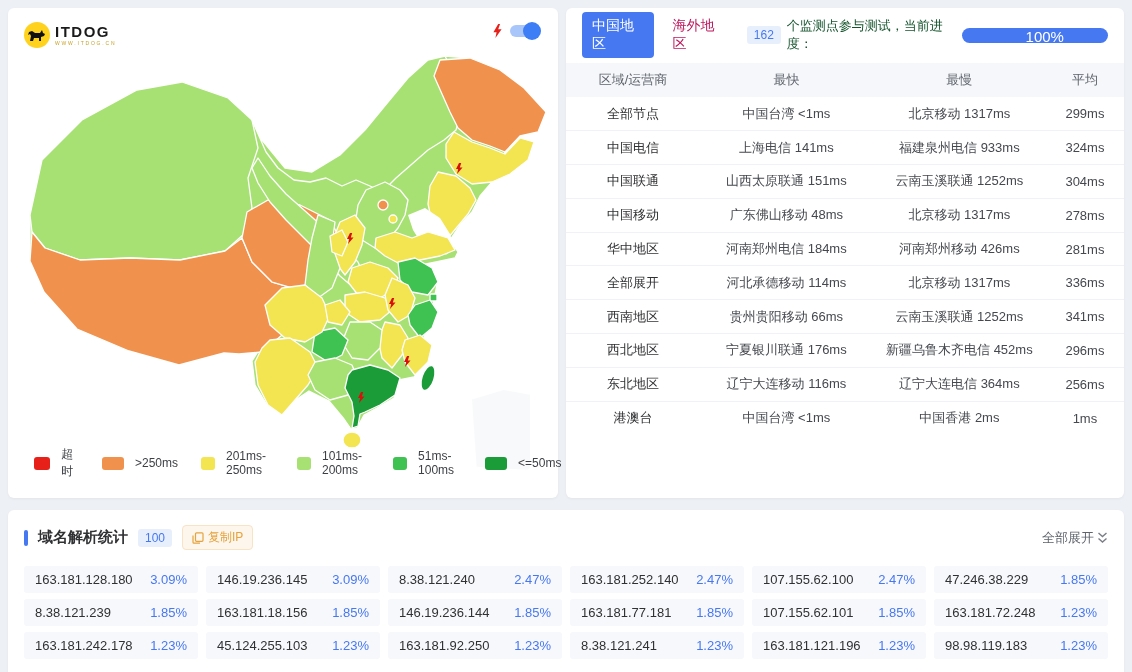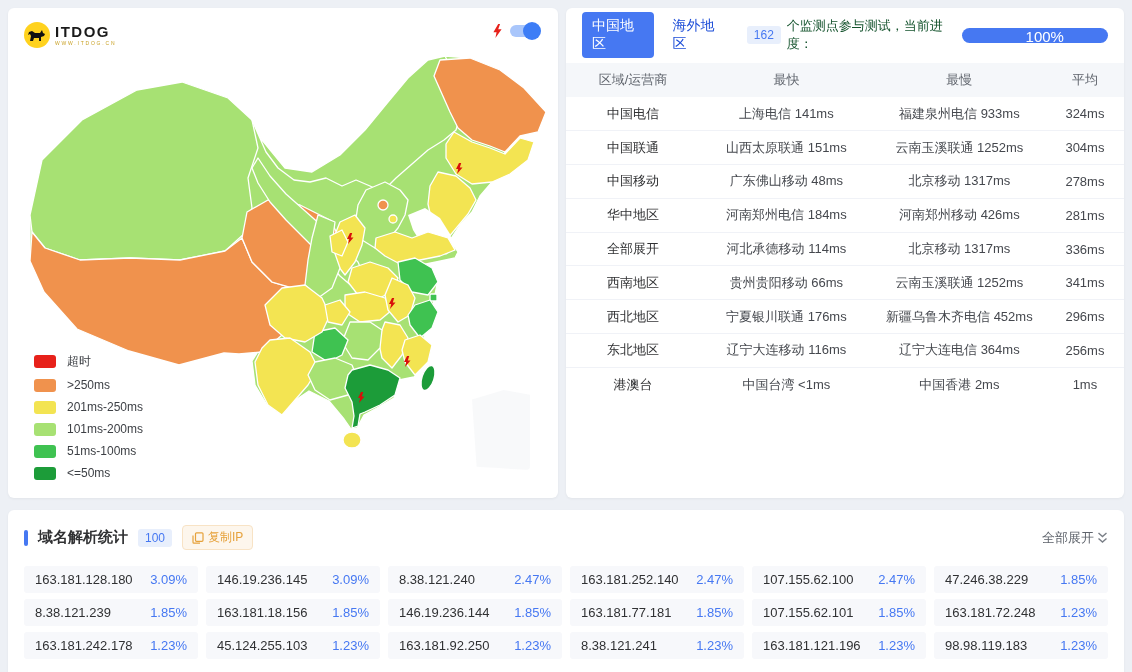--- a/index.html
+++ b/index.html
@@ -16,30 +16,30 @@
   .logo-texts { display:flex; flex-direction:column; line-height:1; }
   .logo-title { font-size:15px; font-weight:bold; letter-spacing:1.5px; color:#1a1a1a; }
   .logo-sub { font-size:5px; letter-spacing:1.8px; color:#c9a227; margin-top:2px; }
   .map-toolbar { position:absolute; right:18px; top:16px; display:flex; align-items:center; gap:7px; z-index:5; }
   .toggle { width:30px; height:12px; border-radius:6px; background:#a9c6fb; position:relative; cursor:pointer; }
   .toggle-knob { position:absolute; right:-1px; top:-3px; width:18px; height:18px; border-radius:50%; background:#3d7df6; }
   #china-map { position:absolute; left:0; top:0; width:550px; height:490px; }
   .prov { stroke:#ffffff; stroke-width:1.3; stroke-linejoin:round; }
   .f-lg { fill:var(--lightgreen); } .f-y { fill:var(--yellow); } .f-o { fill:var(--orange); }
   .f-g { fill:var(--green); } .f-dg { fill:var(--darkgreen); }
-  .legend { position:absolute; left:26px; bottom:18px; display:flex; flex-direction:column; gap:8px; z-index:4; }
+  .legend { position:absolute; left:26px; bottom:18px; display:flex; flex-direction:row; gap:23px; z-index:4; }
   .legend-item { display:flex; align-items:center; gap:11px; }
   .legend-swatch { width:22px; height:13px; border-radius:3px; }
   .legend-label { font-size:12px; color:#3c3f44; }
   .watermark { position:absolute; right:28px; bottom:28px; width:58px; height:80px; background:#f3f4f6; opacity:.55; border-radius:4px; clip-path:polygon(0 12%,55% 0,100% 6%,100% 100%,8% 96%); }
 
   
   #results-panel { left:566px; top:8px; width:558px; height:490px; padding:12px 0 0 0; }
   .results-head { display:flex; align-items:center; padding:0 16px; height:30px; }
-  .tab { font-size:14px; padding:5px 10px; border-radius:4px; cursor:pointer; color:#1d4ed8; }
+  .tab { font-size:14px; padding:5px 10px; border-radius:4px; cursor:pointer; color:#be185d; }
   .tab.active { background:var(--accent); color:#ffffff; }
   .tab + .tab { margin-left:8px; }
   .monitor { margin-left:auto; display:flex; align-items:center; gap:6px;padding-left:12px; }
   .badge { background:#e8effc; color:var(--accent); font-size:12px; padding:2px 7px; border-radius:3px; }
   .monitor-text { font-size:13px; color:#14532d; }
   .progress { width:158px; height:15px; border-radius:8px; background:var(--accent); text-align:center; }
   .progress-label { font-size:15px; color:#fff; line-height:15px;margin-left:20px; }
   table.lat { width:100%; border-collapse:collapse; table-layout:fixed; margin-top:13px; }
   table.lat th { background:#f5f7fa; color:#5f646c; font-weight:normal; font-size:13px; height:34px; }
   table.lat td { font-size:13px; text-align:center; height:33.8px; border-bottom:1px solid #f0f2f7; color:#45484e; }
@@ -196,20 +196,26 @@
       <thead>
         <tr>
           <th>区域/运营商</th>
           <th>最快</th>
           <th>最慢</th>
           <th>平均</th>
         </tr>
       </thead>
       <tbody>
           <tr>
+          <td class="region">全部节点</td>
+          <td>中国台湾 &lt;1ms</td>
+          <td>北京移动 1317ms</td>
+          <td>299ms</td>
+        </tr>
+          <tr>
           <td class="region">中国电信</td>
           <td>上海电信 141ms</td>
           <td>福建泉州电信 933ms</td>
           <td>324ms</td>
         </tr>
           <tr>
           <td class="region">中国联通</td>
           <td>山西太原联通 151ms</td>
           <td>云南玉溪联通 1252ms</td>
           <td>304ms</td>

